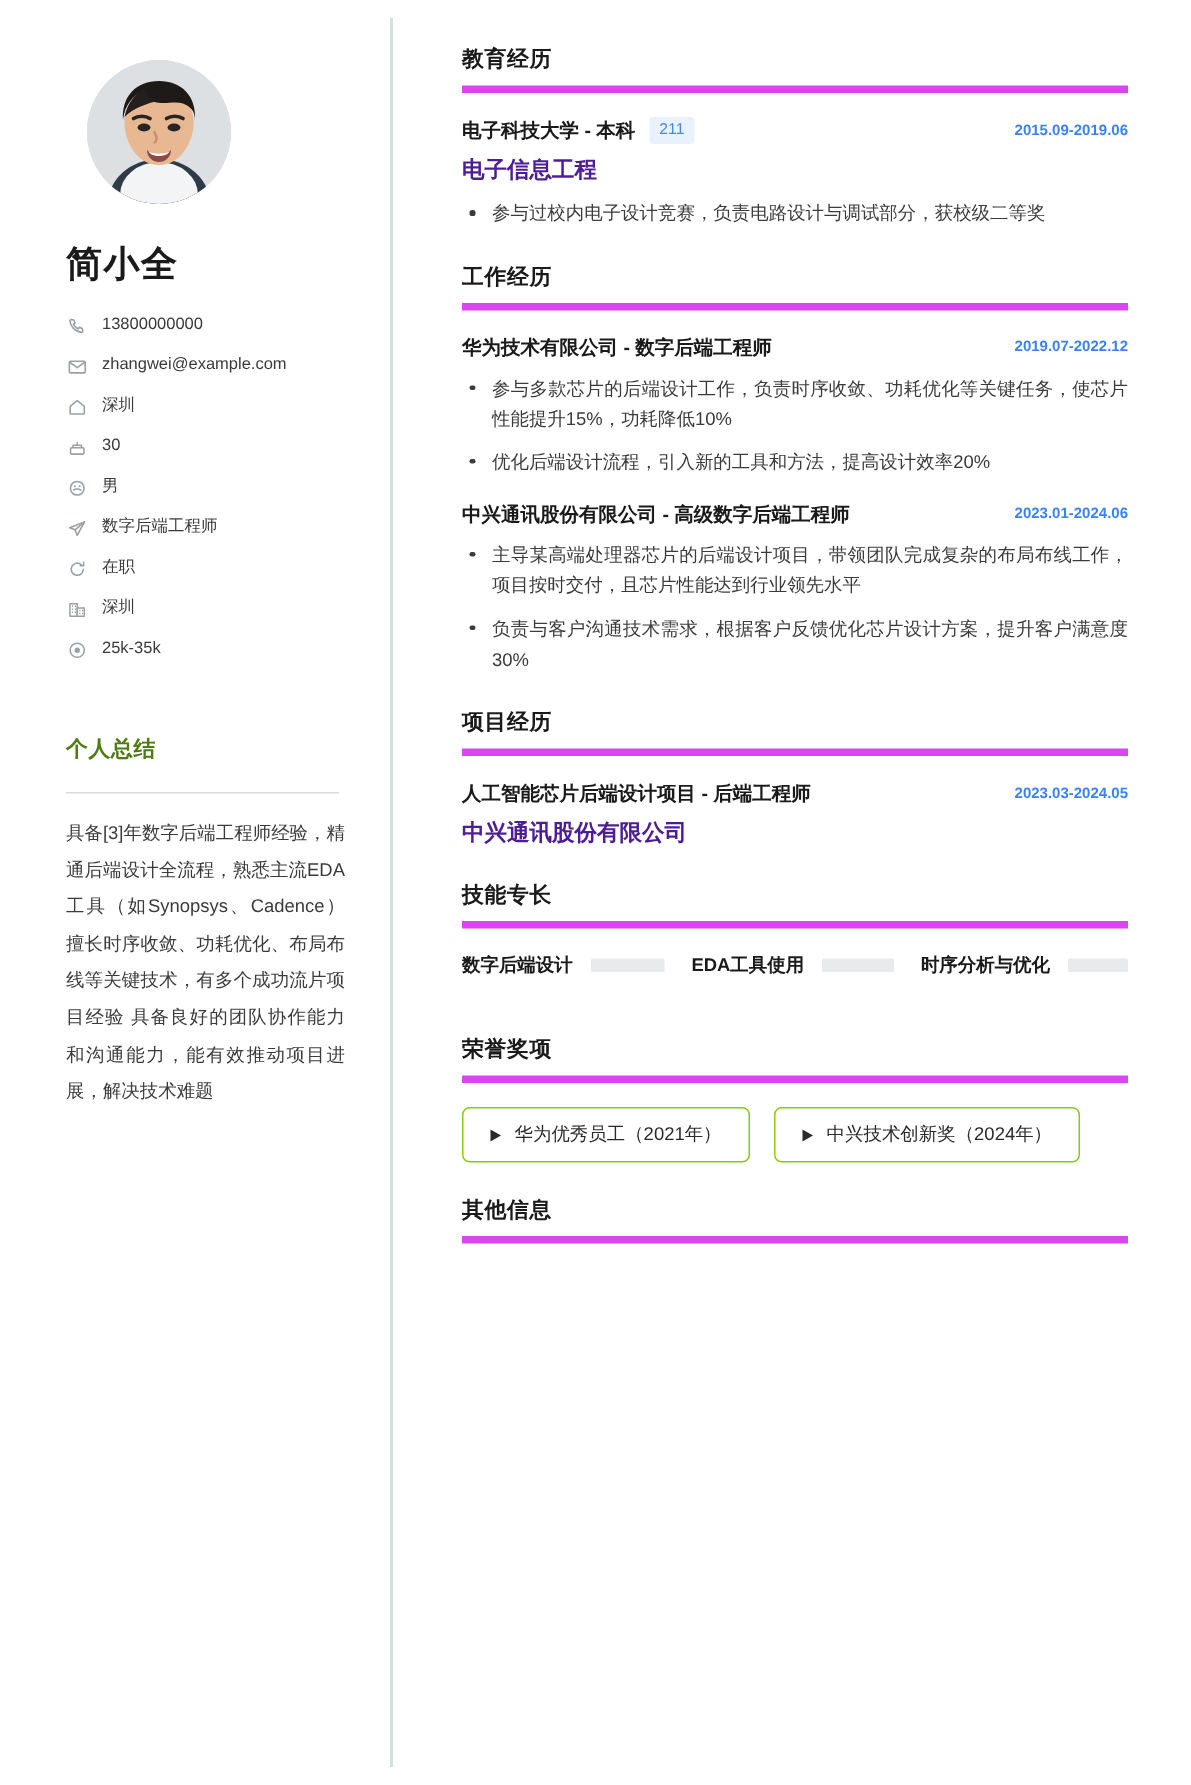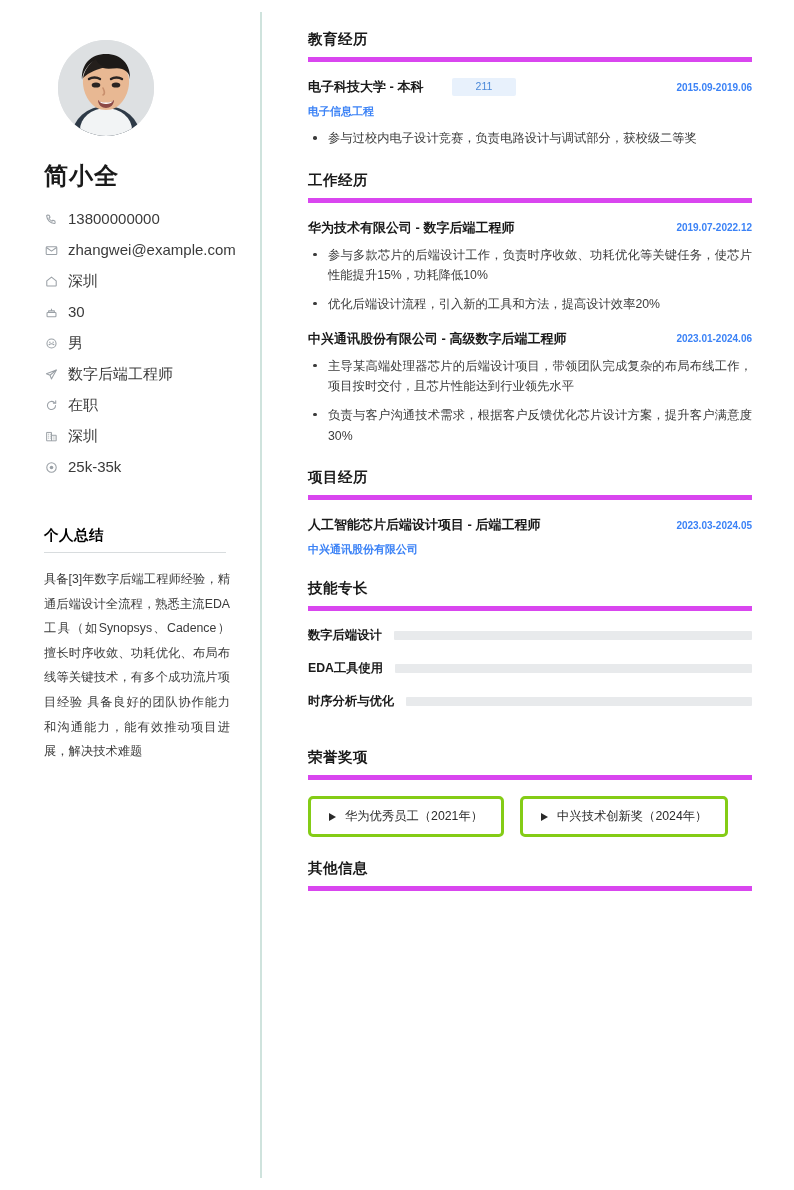--- a/index.html
+++ b/index.html
@@ -30,34 +30,34 @@
   .avatar svg { display: block; width: 100%; height: 100%; }
 
   .person-name {
     font-size: 24px; font-weight: 700; letter-spacing: 1px;
     margin: 24px 0 18px 4px; color: #1a1a1a;
   }
 
   .contact-list { margin-left: 4px; }
   .contact-row {
     display: flex; align-items: center; gap: 10px;
-    margin-bottom: 13px; font-size: 15px; color: #3a3a3a;
+    margin-bottom: 13px; font-size: 11px; color: #3a3a3a;
   }
   .contact-row .ico {
     width: 14px; height: 14px; flex: 0 0 14px;
     display: inline-flex; align-items: center; justify-content: center;
     color: #9aa0a6;
   }
   .contact-row .ico svg { width: 13px; height: 13px; display: block; }
   .contact-val { line-height: 1.2; }
 
   .side-section { margin: 50px 0 0 4px; }
   .side-heading {
-    font-size: 14.5px; font-weight: 700; color: #000000;
-    padding-bottom: 7px; border-bottom: 1px solid #d8dcde;
+    font-size: 14.5px; font-weight: 700; color: #4d7c0f;
+    padding-bottom: 19px; border-bottom: 1px solid #d8dcde;
     width: 182px; margin-bottom: 14px; letter-spacing: .5px;
   }
   .side-body {
     font-size: 12.3px; line-height: 2.0; color: #3b3b3b;
     width: 186px; text-align: justify;
   }
 
   
   .main {
     flex: 1; padding: 30px 42px 0 46px; min-width: 0;
@@ -74,61 +74,61 @@
     display: flex; align-items: center; justify-content: space-between;
     gap: 10px; margin-bottom: 8px;
   }
   .entry-title {
     font-size: 13px; font-weight: 700; color: #1a1a1a;
     display: flex; align-items: center; gap: 9px; min-width: 0;
   }
   .badge {
     font-size: 10.5px; font-weight: 400; color: #4a88d8;
     background: #e8f1fc; border-radius: 2px;
-    padding: 2px 24px; line-height: 1.25; white-space: nowrap; margin-left: 19px;
+    padding: 2px 7px; line-height: 1.25; white-space: nowrap;
   }
   .entry-date {
     font-size: 10px; font-weight: 700; color: #3b82f6;
     white-space: nowrap; flex: 0 0 auto;
   }
   .entry-sub {
-    font-size: 11px; font-weight: 700; color: #3b82f6; margin-bottom: 9px;
+    font-size: 15px; font-weight: 700; color: #4c1d95; margin-bottom: 9px;
   }
 
   ul.bullets { list-style: none; }
   ul.bullets li {
     position: relative; padding-left: 20px; margin-bottom: 8px;
     font-size: 12.3px; line-height: 1.68; color: #3b3b3b; text-align: justify;
   }
   ul.bullets li::before {
     content: ""; position: absolute; left: 5px; top: 8px;
     width: 3.5px; height: 3.5px; border-radius: 50%; background: #3b3b3b;
   }
 
   
   .skills-grid {
-    display: grid; grid-template-columns: 1fr;
+    display: grid; grid-template-columns: 1fr 1fr 1fr;
     column-gap: 18px; row-gap: 16px; margin-top: 2px;
   }
   .skill { display: flex; align-items: center; gap: 12px; }
   .skill-name {
     font-size: 12.3px; font-weight: 700; color: #1a1a1a;
     white-space: nowrap; flex: 0 0 auto;
   }
   .skill-track {
     flex: 1; height: 9px; background: #e8eaec; border-radius: 1px;
     overflow: hidden; min-width: 40px;
   }
   .skill-fill { height: 100%; background: #6ecfa0; border-radius: 1px; }
 
   
   .awards { display: flex; gap: 16px; flex-wrap: wrap; margin-top: 2px; }
   .award-chip {
     display: inline-flex; align-items: center; gap: 9px;
-    border: 3px solid #84cc16; border-radius: 5px;
+    border: 1px solid #84cc16; border-radius: 5px;
     padding: 9px 18px; font-size: 12.3px; color: #2a2a2a;
     background: #fff; white-space: nowrap;
   }
   .tri {
     width: 0; height: 0; border-left: 7px solid #2a2a2a;
     border-top: 4.5px solid transparent; border-bottom: 4.5px solid transparent;
   }
 </style>
 </head>
 <body>

